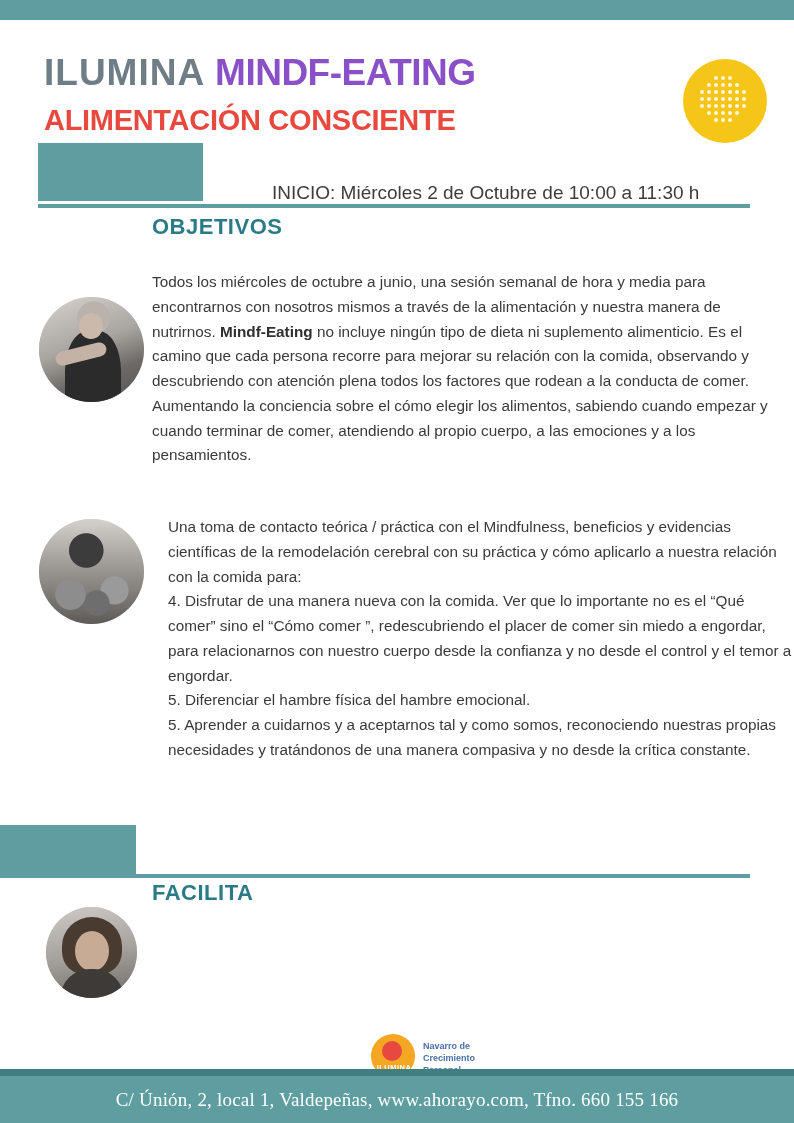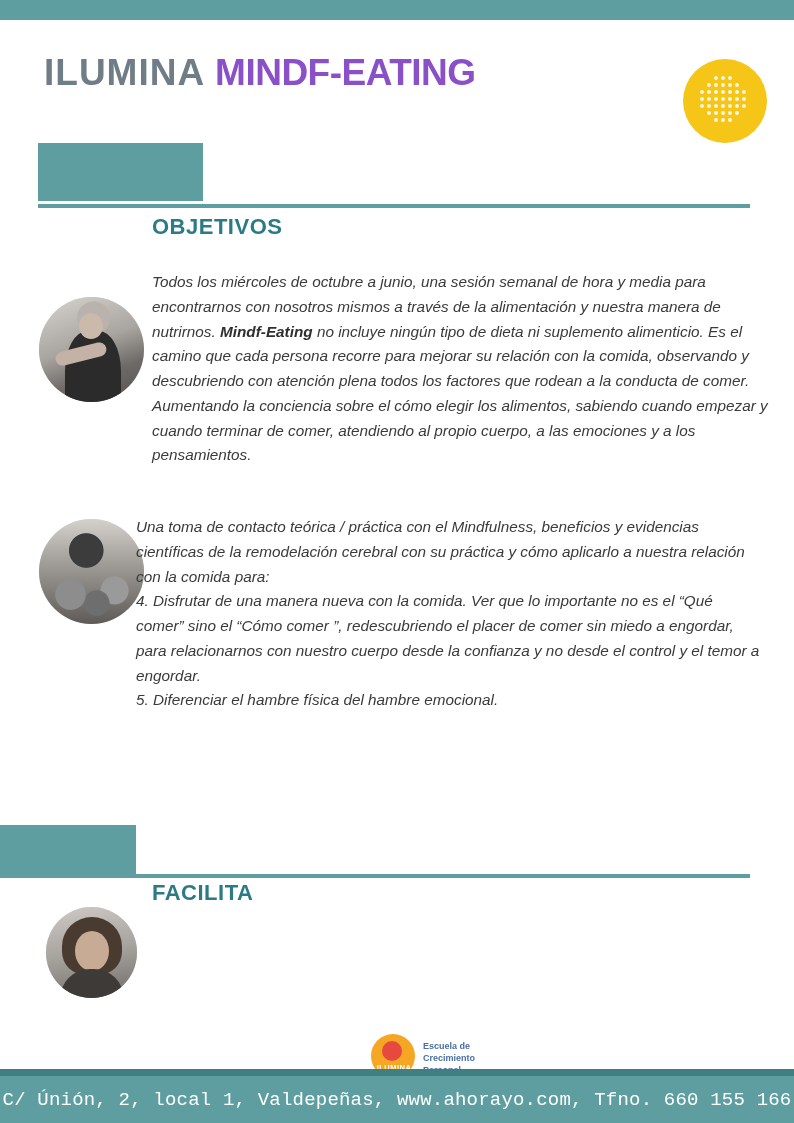--- a/index.html
+++ b/index.html
@@ -37,21 +37,21 @@
   .bottom-text {
     position: absolute;
     left: 0; bottom: 0;
     width: 794px;
     height: 47px;
     display: flex;
     align-items: center;
     justify-content: center;
     color: #ffffff;
     font-size: 19px;
-    font-family: Liberation Mono, monospace;
+    font-family: Liberation Serif, serif;
     letter-spacing: 0.2px;
   }
   .bottom-strip2 {
     position: absolute;
     bottom: 47px; left: 0;
     width: 794px;
     height: 7px;
     background: #3f7f82;
   }
 
@@ -166,25 +166,24 @@
   #objetivos-title { left: 152px; top: 214px; }
   #facilita-title { left: 152px; top: 880px; }
 
   
   .body-text {
     position: absolute;
     font-size: 15.3px;
     line-height: 1.62;
     color: #3a3a3a;
     text-align: left;
-    font-style: italic;
   }
   .body-text b { font-weight: bold; color: #2f2f2f; }
   #para-1 { left: 152px; top: 270px; width: 626px; }
-  #para-2 { left: 136px; top: 515px; width: 626px; }
+  #para-2 { left: 168px; top: 515px; width: 626px; }
 
   
   .photo {
     position: absolute;
     border-radius: 50%;
     overflow: hidden;
     background: #cfcfcf;
   }
   #photo-1 { left: 39px; top: 297px; width: 105px; height: 105px; }
   #photo-2 { left: 39px; top: 519px; width: 105px; height: 105px; }
@@ -320,20 +319,21 @@
 </head>
 <body>
 
 <div class="page">
 
   <div class="top-bar"></div>
 
   <div class="title-1">
     <span class="t-gray">ILUMINA </span><span class="t-purple">MINDF-EATING</span>
   </div>
+  <div class="title-2">ALIMENTACIÓN CONSCIENTE</div>
 
   <div class="yellow-circle"></div>
   <div class="dots" id="dots-grid">
       <span style="left: 14px; top: 0px;"></span>
       <span style="left: 21px; top: 0px;"></span>
       <span style="left: 28px; top: 0px;"></span>
       <span style="left: 7px; top: 7px;"></span>
       <span style="left: 14px; top: 7px;"></span>
       <span style="left: 21px; top: 7px;"></span>
       <span style="left: 28px; top: 7px;"></span>
@@ -365,20 +365,21 @@
       <span style="left: 28px; top: 35px;"></span>
       <span style="left: 35px; top: 35px;"></span>
       <span style="left: 14px; top: 42px;"></span>
       <span style="left: 21px; top: 42px;"></span>
       <span style="left: 28px; top: 42px;"></span>
     </div>
 
   <div class="teal-block-1"></div>
   <div class="teal-rule-1"></div>
 
+  <div class="inicio">INICIO: Miércoles 2 de Octubre de 10:00 a 11:30 h</div>
   <div class="section-title" id="objetivos-title">OBJETIVOS</div>
 
   <div class="photo" id="photo-1">
     <div class="ph1-bg"></div>
     <div class="ph1-fig"></div>
     <div class="ph1-head"></div>
     <div class="ph1-arm"></div>
   </div>
 
   <div class="body-text" id="para-1">
@@ -387,20 +388,21 @@
   </div>
 
   <div class="photo" id="photo-2">
     <div class="ph2-bg"></div>
   </div>
 
   <div class="body-text" id="para-2">
     <span>Una  toma de contacto teórica / práctica con el Mindfulness, beneficios y evidencias científicas de la remodelación cerebral con su práctica y cómo aplicarlo a nuestra relación con la comida para:</span>
     <span style="display: block;">4.    Disfrutar de una manera nueva con la comida. Ver que lo importante no es el “Qué comer” sino el “Cómo comer ”, redescubriendo el placer de comer sin miedo a engordar, para relacionarnos con nuestro cuerpo desde la confianza y no desde el control y el temor a engordar.</span>
     <span style="display: block;">5.    Diferenciar el hambre física del hambre emocional.</span>
+    <span style="display: block;">5.    Aprender a cuidarnos y a aceptarnos tal y como somos, reconociendo nuestras propias necesidades y  tratándonos de una manera compasiva y no desde la crítica constante.</span>
   </div>
 
   <div class="teal-block-2"></div>
   <div class="teal-rule-2"></div>
 
   <div class="section-title" id="facilita-title">FACILITA</div>
 
   <div class="photo" id="photo-3">
     <div class="ph3-bg"></div>
     <div class="ph3-hair"></div>
@@ -408,21 +410,21 @@
     <div class="ph3-body"></div>
   </div>
 
 
   <div class="logo-wrap">
     <div class="logo-circle">
       <div class="sun"></div>
       <div class="logo-name">ILUMINA</div>
     </div>
     <div class="logo-text">
-      <div>Escuela de</div>
+      <div>Navarro de</div>
       <div>Crecimiento</div>
       <div>Personal</div>
     </div>
   </div>
 
   <div class="bottom-strip2"></div>
   <div class="bottom-bar"></div>
   <div class="bottom-text">C/ Únión, 2, local 1, Valdepeñas, www.ahorayo.com, Tfno. 660 155 166</div>
 
 </div>

